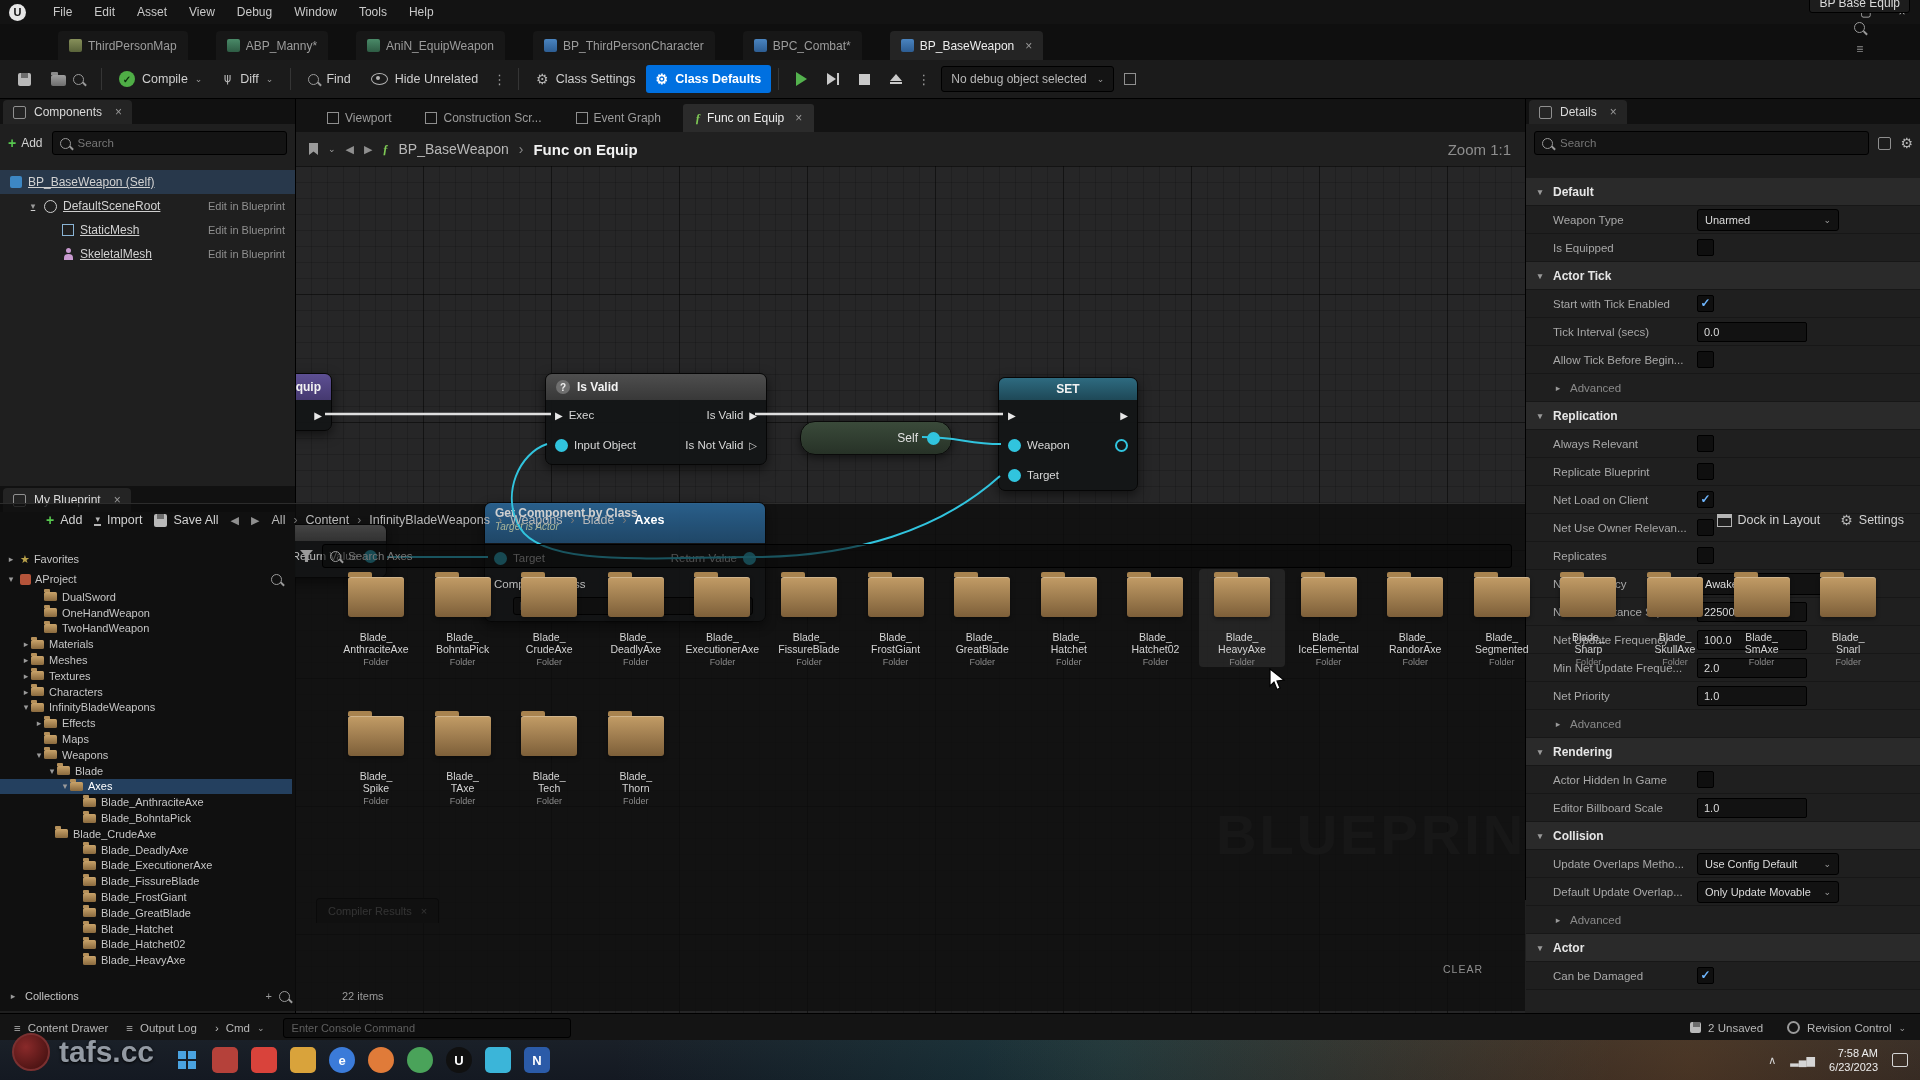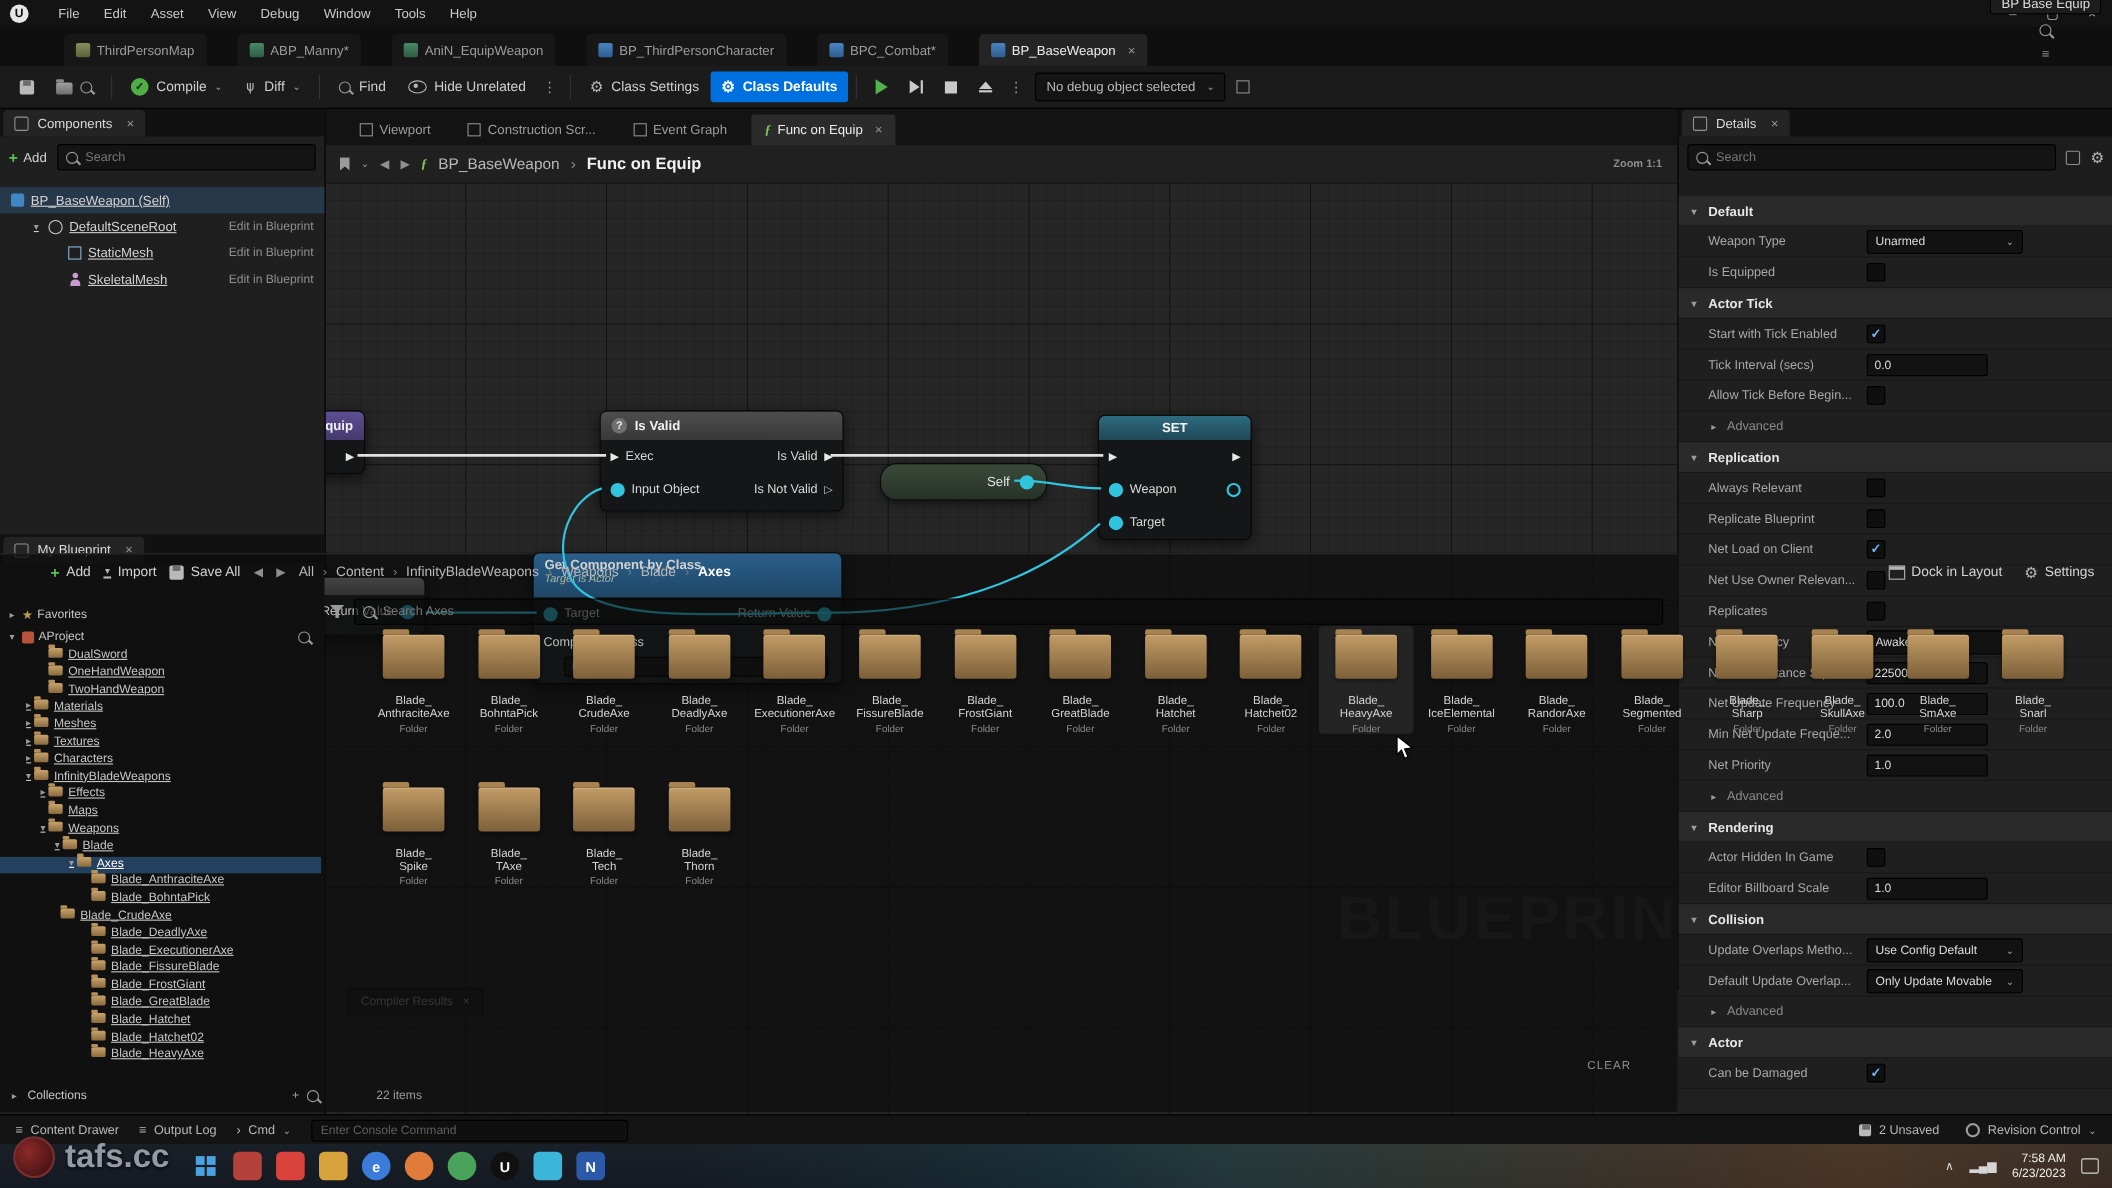--- a/index.html
+++ b/index.html
@@ -81,21 +81,21 @@
   .gtab{display:flex;align-items:center;gap:6px;height:28px;padding:0 12px;color:#9c9c9c;font-size:12px;white-space:nowrap;}
   .gtab.active{background:#2b2b2b;color:#ededed;border-radius:3px 3px 0 0;}
   .gtab-ic{width:10px;height:10px;border:1.5px solid #8f8f8f;flex:none;}
   .fnic{color:#7ec855;font-style:italic;font-weight:bold;font-family:"Liberation Serif",serif;}
   #crumbbar{height:34px;background:#202020;border-bottom:1px solid #151515;display:flex;align-items:center;gap:10px;padding:0 14px;}
   .flagic{width:9px;height:12px;background:#9a9a9a;clip-path:polygon(0 0,100% 0,100% 100%,50% 70%,0 100%);}
   .navarr{color:#8f8f8f;font-size:11px;}
   .crumb-main{color:#b8b8b8;font-size:14px;}
   .crumb-cur{color:#f2f2f2;font-size:15px;font-weight:bold;}
   .crumb-sep{color:#8a8a8a;font-size:14px;}
-  #zoomlabel{margin-left:auto;color:#8e8e8e;font-size:10px;font-weight:bold;}
+  #zoomlabel{margin-left:auto;color:#8e8e8e;font-size:15px;}
   #gridzone{position:absolute;left:0;top:68px;right:0;bottom:0;
     background-color:#262627;
     background-image:
       linear-gradient(rgba(0,0,0,.42) 1px,transparent 1px),
       linear-gradient(90deg,rgba(0,0,0,.42) 1px,transparent 1px),
       linear-gradient(rgba(0,0,0,.16) 1px,transparent 1px),
       linear-gradient(90deg,rgba(0,0,0,.16) 1px,transparent 1px);
     background-size:128px 128px,128px 128px,16px 16px,16px 16px;}
   .node{position:absolute;background:rgba(19,21,23,.93);border:1px solid #060606;border-radius:7px;
         box-shadow:0 4px 12px rgba(0,0,0,.55);font-size:11.5px;color:#dedede;overflow:hidden;}
@@ -146,21 +146,21 @@
   .drawbtn{display:flex;align-items:center;gap:6px;color:#d2d2d2;font-size:12.5px;}
   .bc{color:#b8b8b8;font-size:12.5px;}
   .bc.cur{color:#fff;font-weight:bold;}
   .bcsep{color:#7a7a7a;font-size:12px;}
   #drawer-right{margin-left:auto;display:flex;gap:20px;padding-right:16px;align-items:center;color:#cfcfcf;}
   .dockic{width:13px;height:11px;border:1.5px solid #b5b5b5;position:relative;}
   .dockic::after{content:"";position:absolute;left:0;top:0;width:100%;height:3px;background:#b5b5b5;}
   #drawer-filter{position:absolute;left:300px;top:41px;height:24px;width:1212px;display:flex;gap:9px;align-items:center;}
   .funnel{width:13px;height:12px;clip-path:polygon(0 0,100% 0,62% 45%,62% 100%,38% 100%,38% 45%);background:#9a9a9a;flex:none;}
   #drawer-tree{position:absolute;left:0;top:46px;width:292px;bottom:26px;overflow:hidden;font-size:11px;}
-  .trow{display:flex;align-items:flex-start;height:15.8px;color:#c6c6c6;white-space:nowrap;text-decoration:underline;}
+  .trow{display:flex;align-items:center;height:15.8px;color:#c6c6c6;white-space:nowrap;}
   .tfold{width:13px;height:9px;background:linear-gradient(#c9a36a,#8a6a3e);border-radius:1.5px;margin-right:5px;position:relative;flex:none;}
   .tfold::before{content:"";position:absolute;top:-3px;left:0;width:6px;height:3px;background:#b5905a;border-radius:1px 1px 0 0;}
   .trow.sel{background:rgba(52,104,160,.55);color:#fff;}
   .favrow,.projrow{display:flex;align-items:center;height:20px;color:#c6c6c6;position:relative;padding-left:6px;gap:4px;}
   .star{color:#b9a14a;font-size:11px;}
   .proj-ic{width:11px;height:11px;background:#b5543a;border-radius:2px;flex:none;}
   #drawer-collections{position:absolute;left:0;bottom:4px;height:20px;width:292px;display:flex;align-items:center;gap:7px;
                       padding-left:8px;color:#c6c6c6;font-size:11px;}
   .tile{position:absolute;width:86px;text-align:center;}
   .tile.hov{background:rgba(255,255,255,.08);border-radius:4px;}

